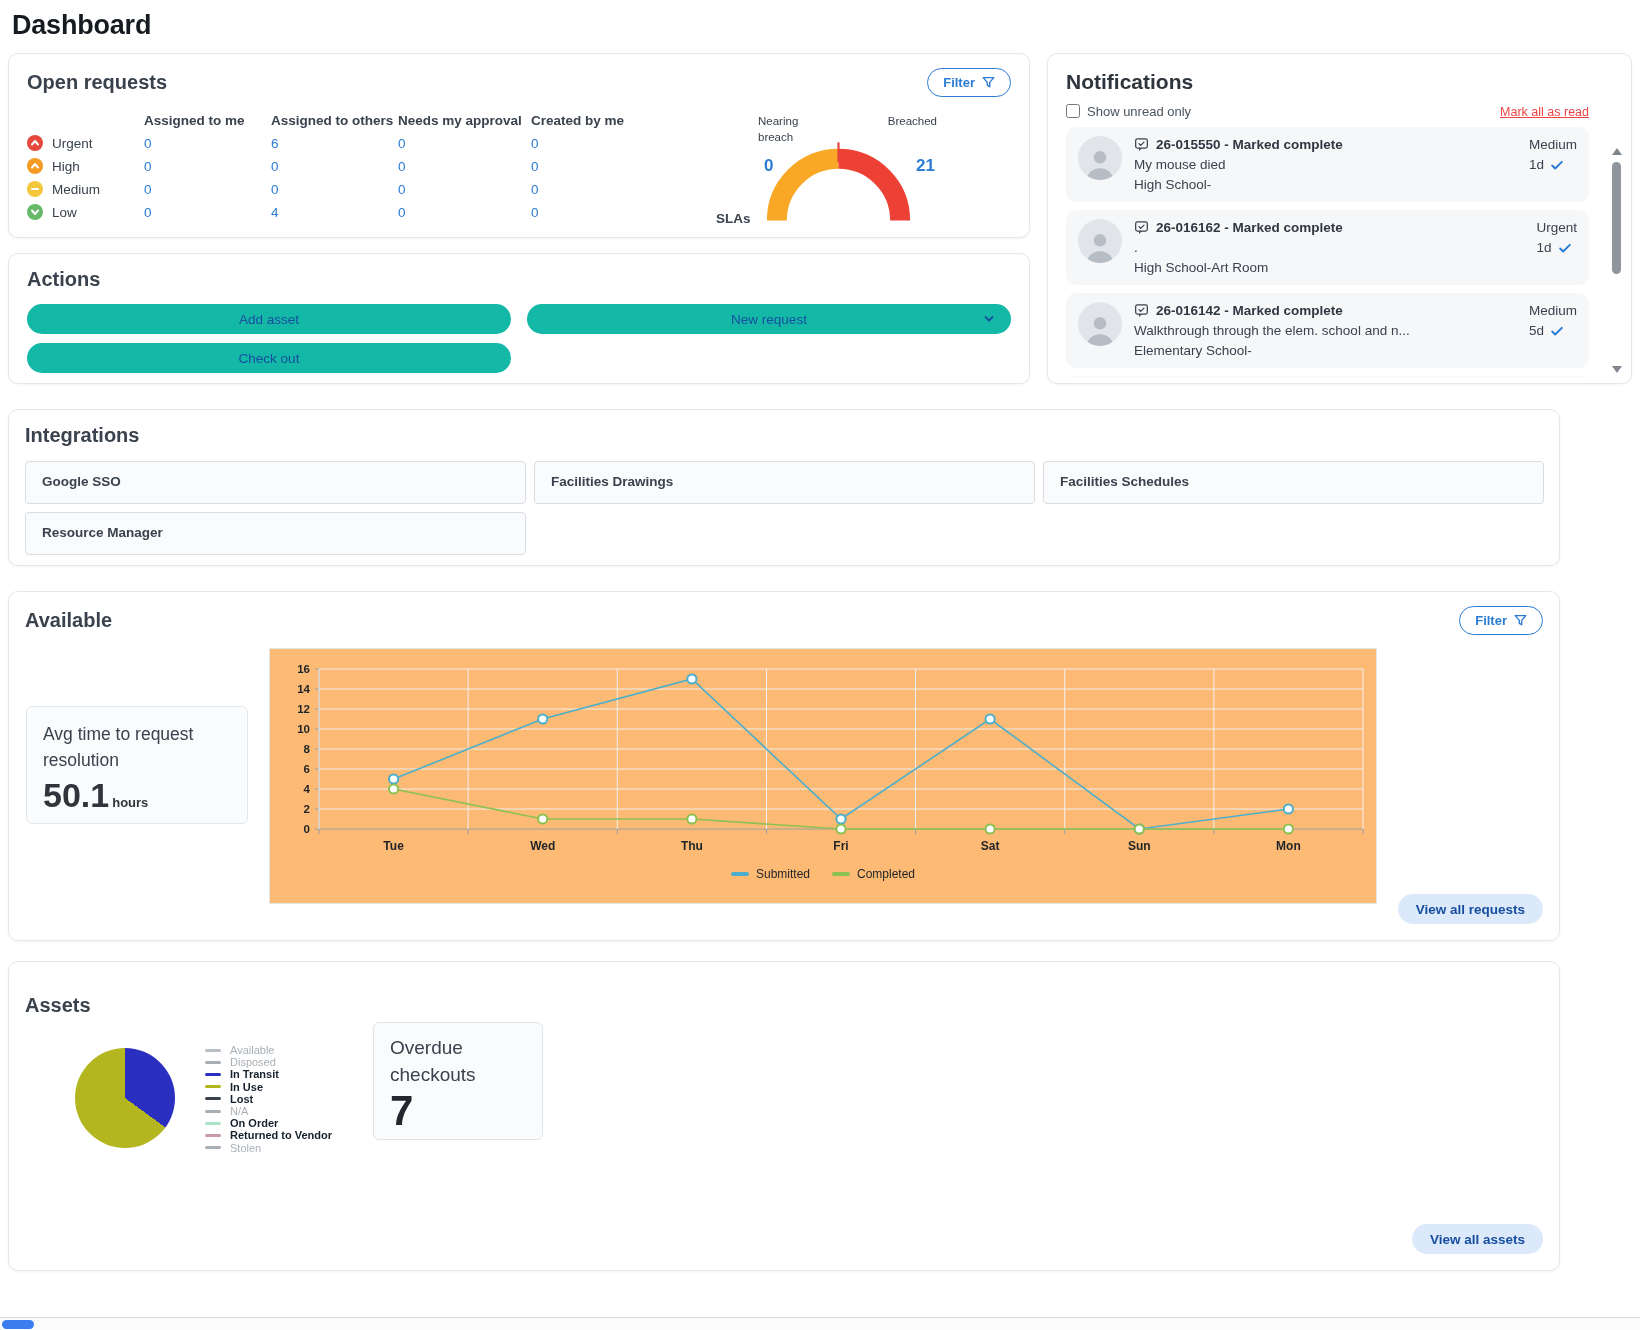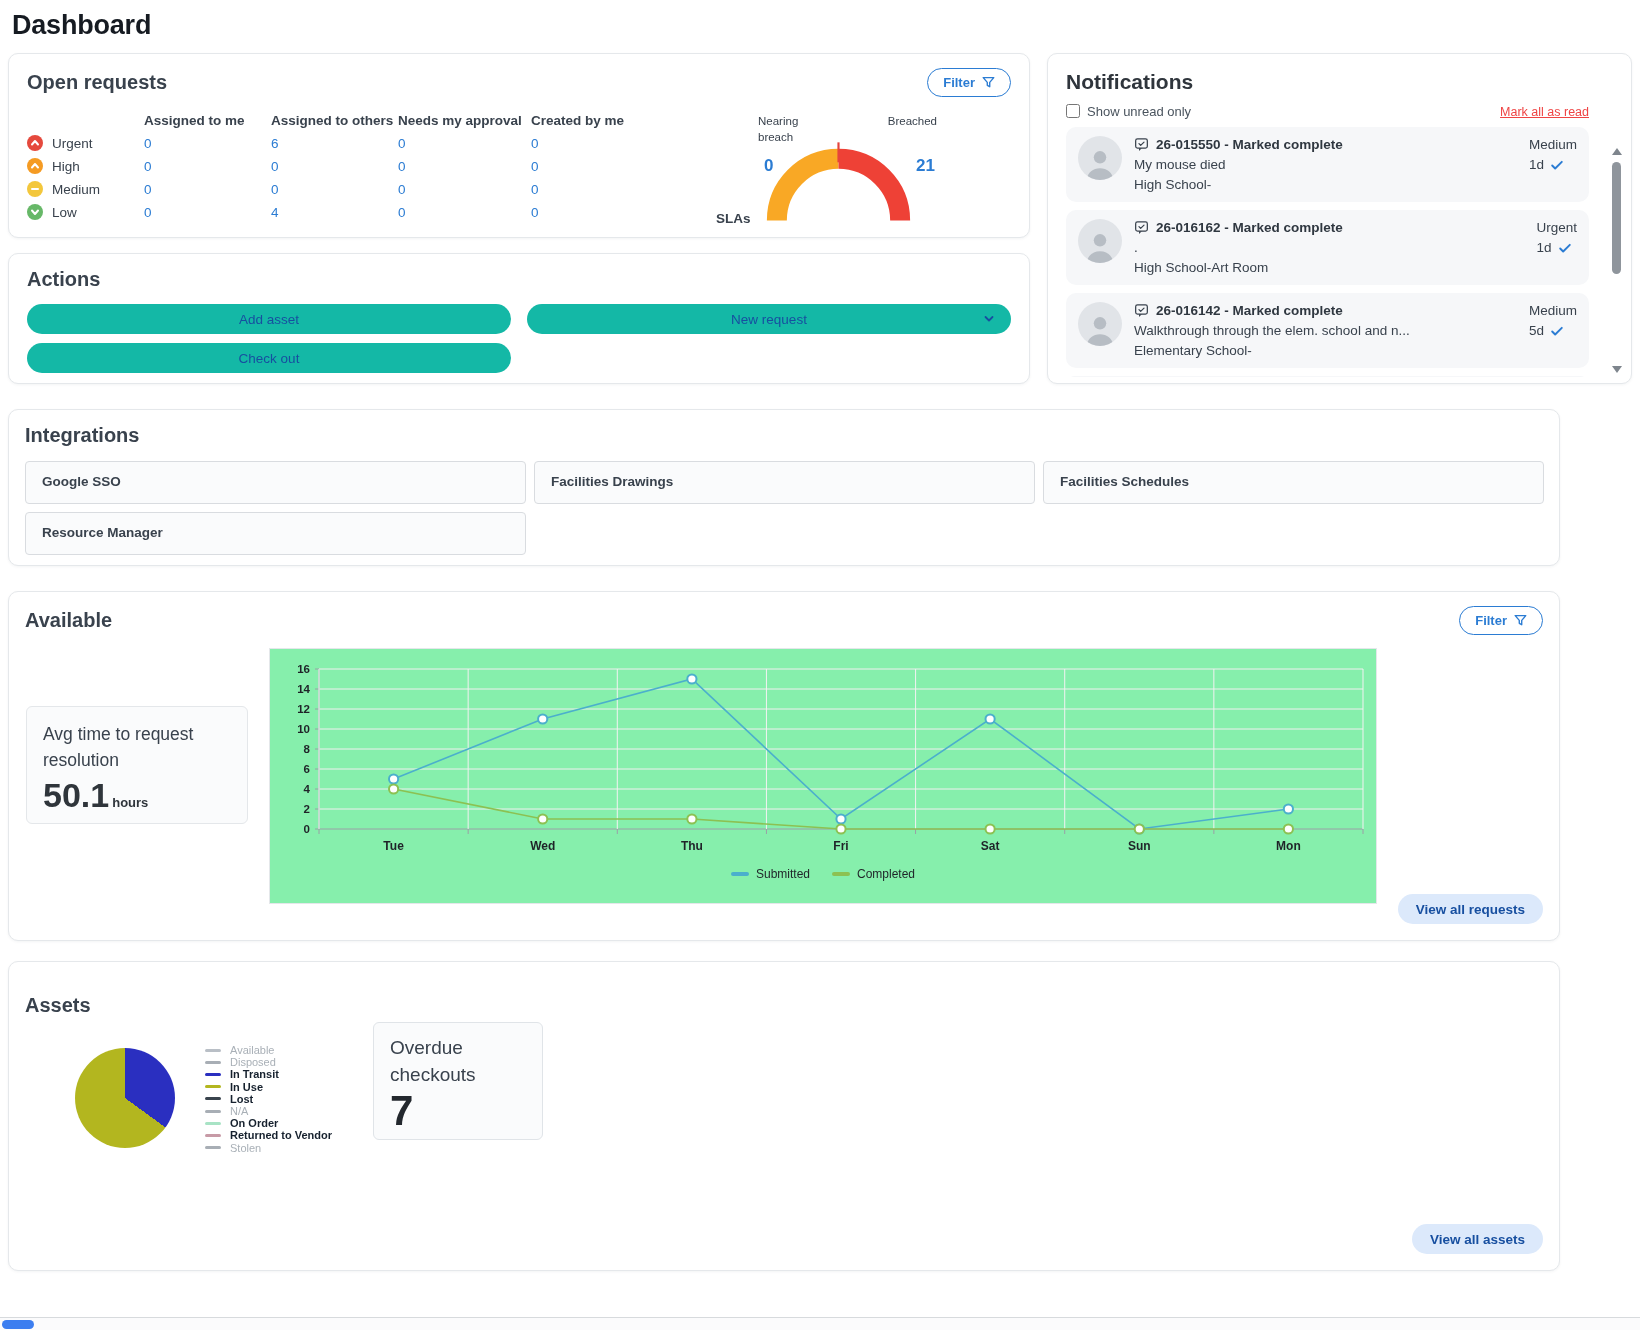--- a/index.html
+++ b/index.html
@@ -61,21 +61,21 @@
   
   .int-panel{margin-top:25px;width:1552px;height:157px;padding:14px 16px}
   .int-grid{display:grid;grid-template-columns:repeat(3,501px);gap:8px;margin-top:14px}
   .int-item{border:1px solid #d9dce0;background:#fafbfc;border-radius:4px;padding:12px 16px;font-size:13.5px;font-weight:700;color:#39424d;cursor:pointer;height:43px}
   
   .req-panel{margin-top:25px;width:1552px;height:350px;padding:14px 16px;position:relative}
   .avg-card{position:absolute;left:17px;top:114px;width:222px;height:118px;background:#fafbfc;border:1px solid #e4e7ea;border-radius:6px;padding:14px 16px}
   .avg-label{font-size:17.5px;color:#39424d;line-height:1.5}
   .avg-value{font-size:34px;font-weight:700;color:#2f353b;margin-top:4px;line-height:1}
   .avg-unit{font-size:13px;font-weight:700;margin-left:3px}
-  .chart-panel{position:absolute;left:260px;top:56px;width:1108px;height:256px;border:1px solid #e4e7ea;background:#86efac}
+  .chart-panel{position:absolute;left:260px;top:56px;width:1108px;height:256px;border:1px solid #e4e7ea;background:#fdba74}
   .chart-legend{display:flex;justify-content:center;gap:22px;margin-top:2px}
   .cl-item{display:flex;align-items:center;gap:7px;font-size:12px;color:#1f2328;cursor:pointer}
   .cl-swatch{width:18px;height:3.5px;border-radius:2px}
   .view-all{position:absolute;right:16px;bottom:16px;height:30px;padding:0 18px;border:none;border-radius:15px;background:#dce9fb;color:#174fa0;font-weight:700;font-size:13.5px;font-family:inherit;cursor:pointer}
   
   .assets-panel{margin-top:20px;width:1552px;height:310px;padding:32px 16px;position:relative}
   .pie{position:absolute;left:66px;top:86px;width:100px;height:100px;border-radius:50%}
   .assets-legend{position:absolute;left:196px;top:82px;list-style:none;margin:0;padding:0}
   .al-item{display:flex;align-items:center;gap:9px;font-size:11px;font-weight:700;color:#16212e;height:12.2px;cursor:pointer}
   .al-item.muted{color:#a9b0b7;font-weight:400}

